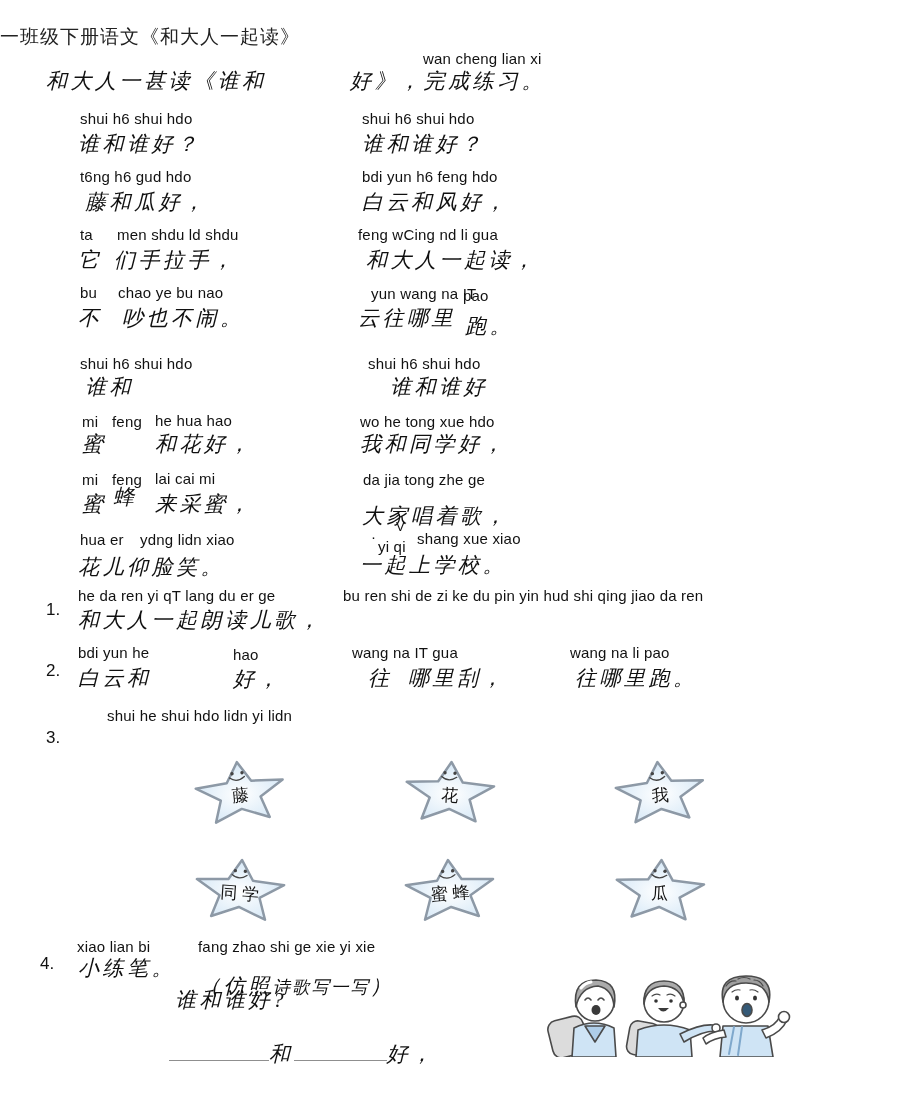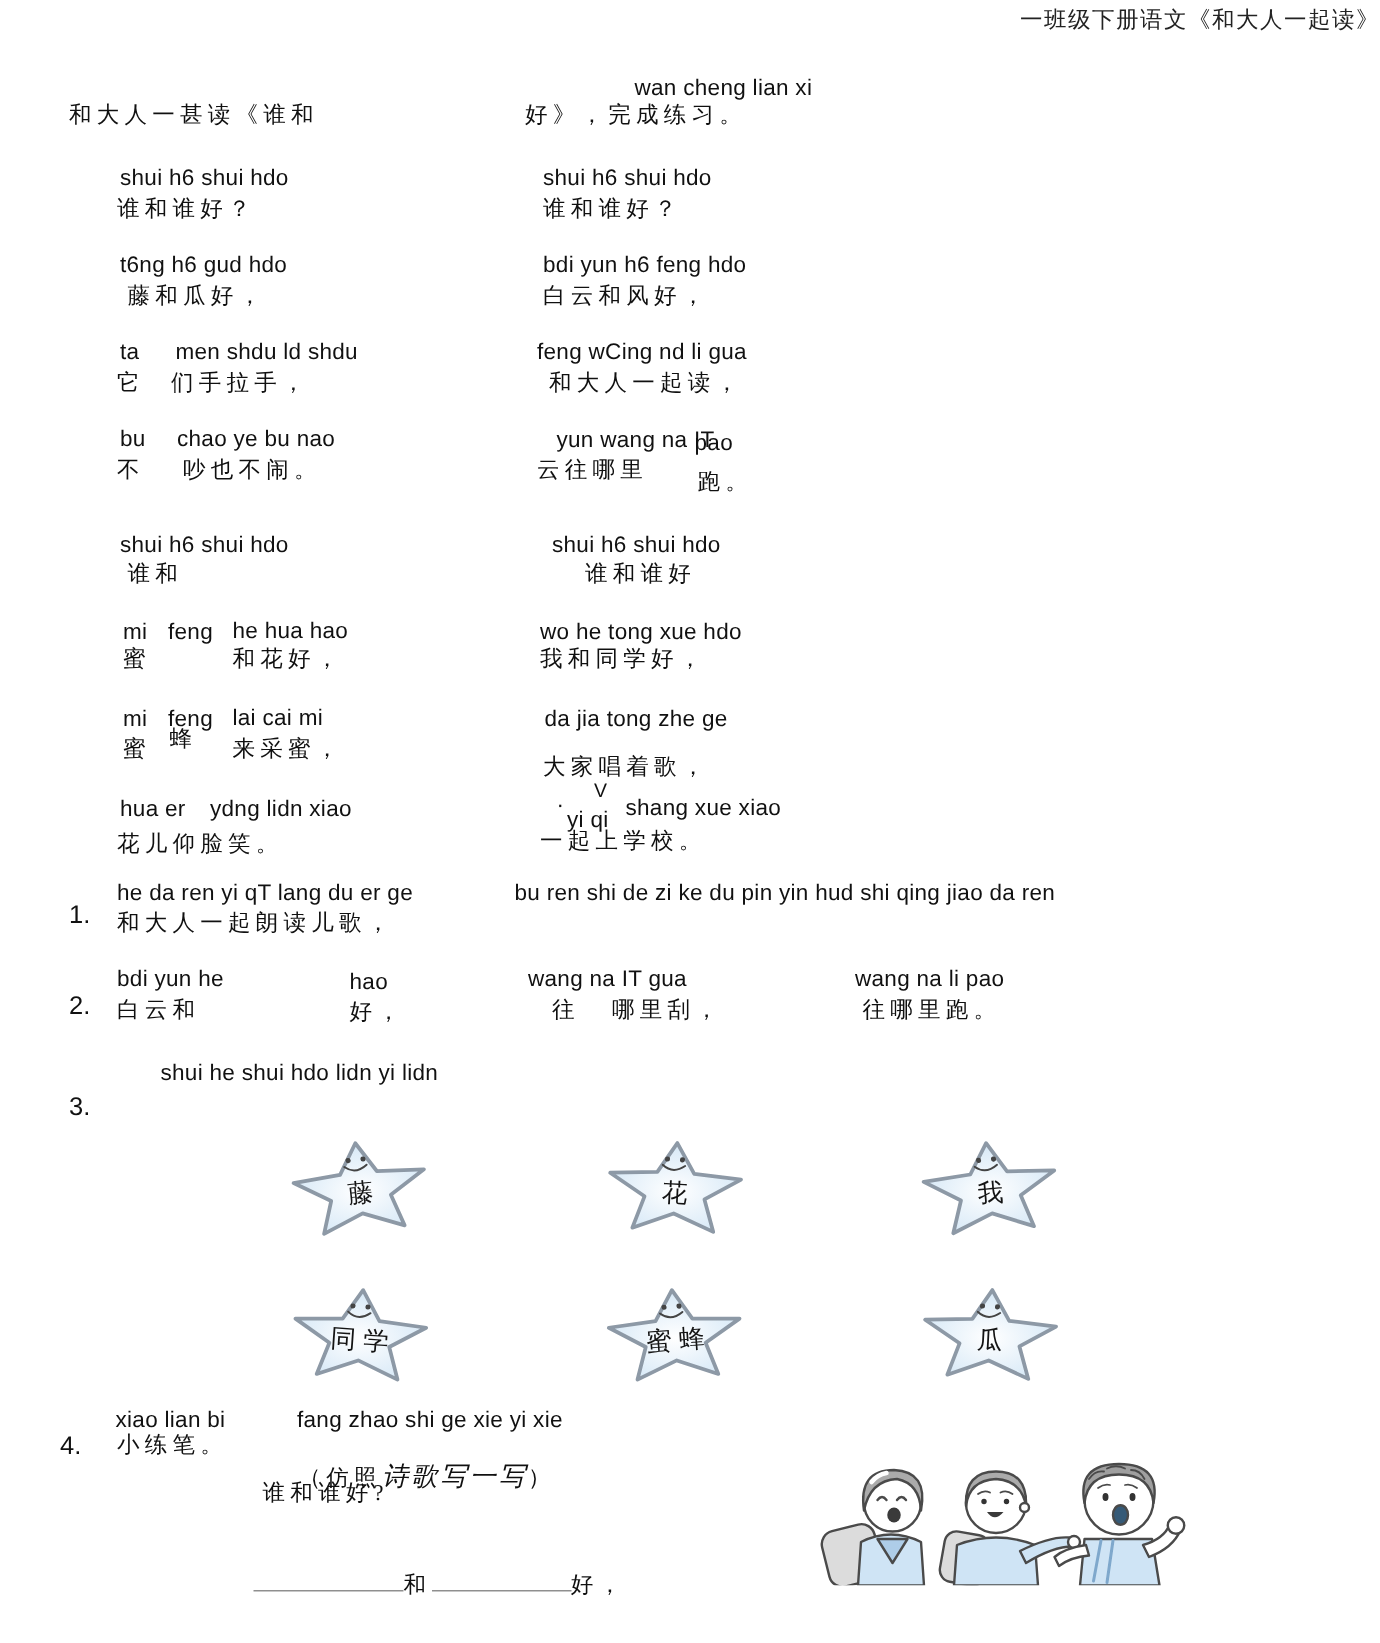--- a/index.html
+++ b/index.html
@@ -1,22 +1,22 @@
 <!DOCTYPE html>
 <html><head>
 <meta charset="utf-8">
 <style>
   html,body{margin:0;padding:0;background:#fff;}
   .page{position:relative;width:920px;height:1095px;background:#ffffff;overflow:hidden;
         font-family:"Liberation Serif",serif;color:#1a1a1a;}
   .abs{position:absolute;line-height:1.15;white-space:pre;}
-  .title{width:100%;text-align:right;font-size:15px;letter-spacing:1px;color:#222;}
+  .title{width:100%;text-align:left;font-size:19px;letter-spacing:1px;color:#222;margin-top:20px;}
   .py{font-family:"Liberation Sans",sans-serif;font-size:15px;color:#111;letter-spacing:0.2px;}
   .py-sm{font-family:"Liberation Sans",sans-serif;font-size:13px;color:#111;}
-  .cn{font-size:15px;letter-spacing:3.5px;color:#101010;}
+  .cn{font-size:21px;letter-spacing:3.5px;color:#101010;font-style:italic;}
   .num{font-family:"Liberation Sans",sans-serif;font-size:17px;color:#111;}
   .kai{font-style:italic;font-size:17.5px;letter-spacing:2px;}
   .blank{display:inline-block;border-bottom:1.5px solid #8f8f8f;height:20px;vertical-align:baseline;}
   .star{position:absolute;width:100px;height:68px;}
   .star .label{position:absolute;left:0;top:26px;width:100%;text-align:center;
                font-size:17px;letter-spacing:5px;color:#141414;text-indent:5px;}
   .illu{position:absolute;left:540px;top:974px;width:252px;height:83px;overflow:hidden;}
 </style>
 </head>
 <body>

